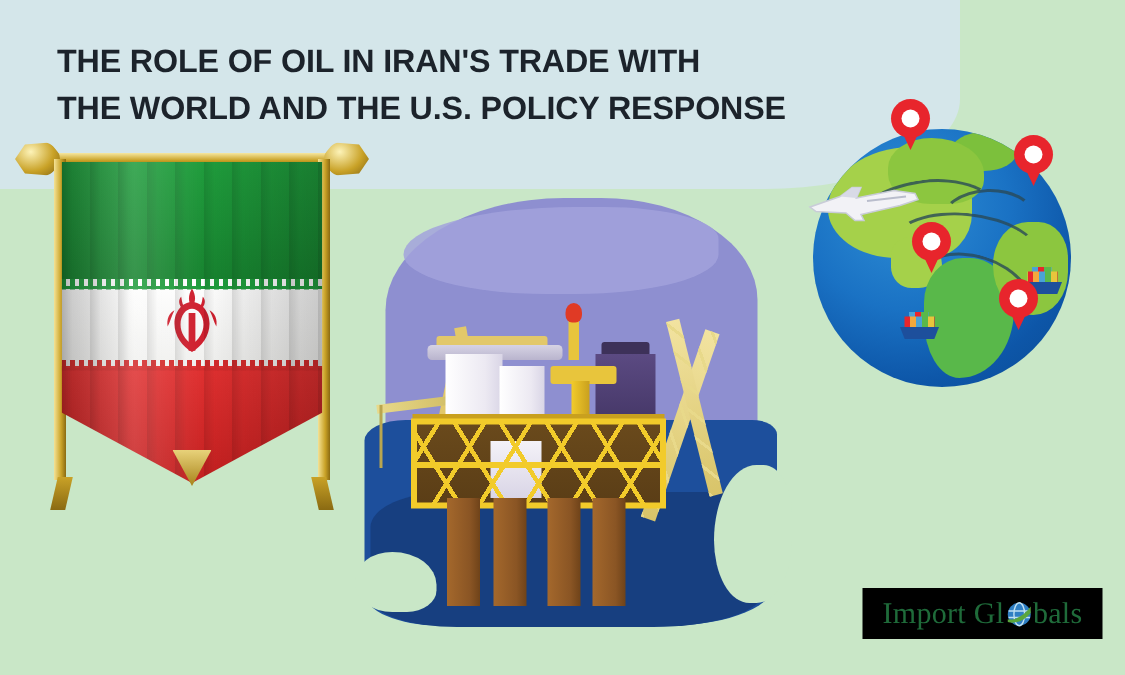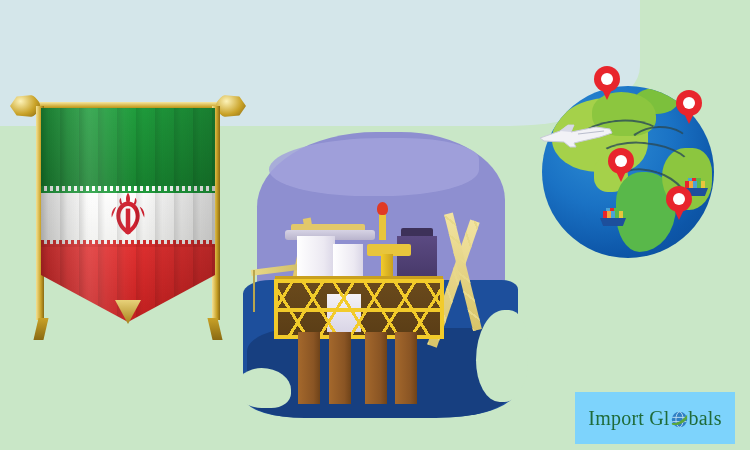--- a/index.html
+++ b/index.html
@@ -459,22 +459,22 @@
     width: 13px; height: 4px;
     background: repeating-linear-gradient(90deg, #4aa3d6 0 4px, #e8252c 4px 8px, #5ab84a 8px 13px);
   }
   .ship.s1 { left: 140px; top: 92px; }
   .ship.s2 { left: 58px; top: 122px; }
 
   
   #logo {
     position: absolute;
     left: 575px; top: 392px;
-    width: 160px; height: 52px;
-    background: #7dd3fc;
+    width: 160px; height: 34px;
+    background: #000000;
     z-index: 50;
     display: flex;
     align-items: center;
     justify-content: center;
   }
   #logo .txt {
     font-family: "Liberation Serif", serif;
     font-size: 20px;
     color: #1f6b3a;
     white-space: nowrap;
@@ -489,20 +489,24 @@
   }
 </style>
 </head>
 <body>
 
 <div id="banner">
 
   <div class="bg-green"></div>
   <div class="bg-blue-2"></div>
 
+  <div id="title">
+    <span class="ln">THE ROLE OF OIL IN IRAN'S TRADE WITH</span>
+    <span class="ln">THE WORLD AND THE U.S. POLICY RESPONSE</span>
+  </div>
 
   <div id="flag-wrap">
     <div class="rod"></div>
     <div class="finial left"></div>
     <div class="finial right"></div>
 
     <div class="rail l"></div>
     <div class="rail r"></div>
 
     <div class="cloth">

